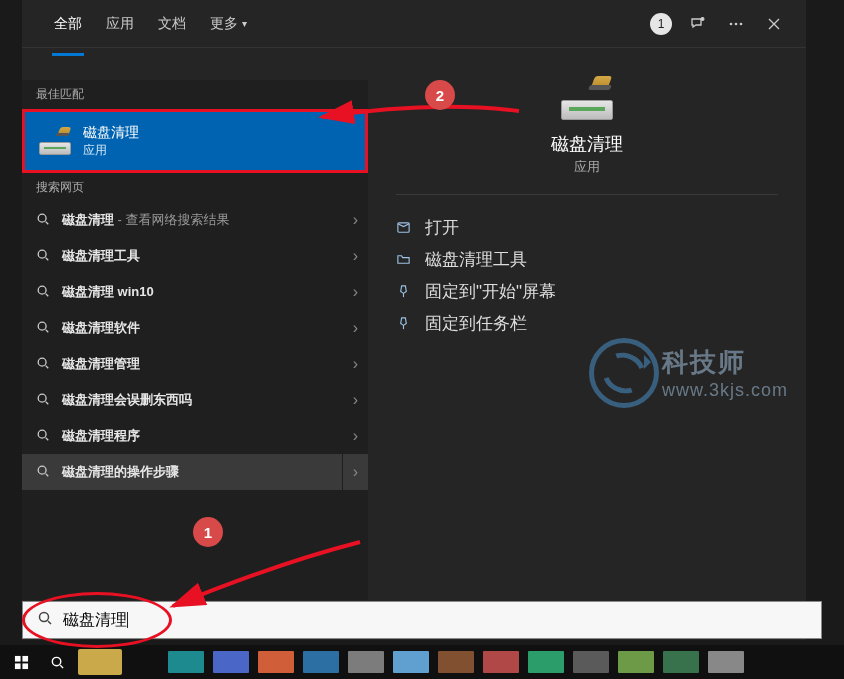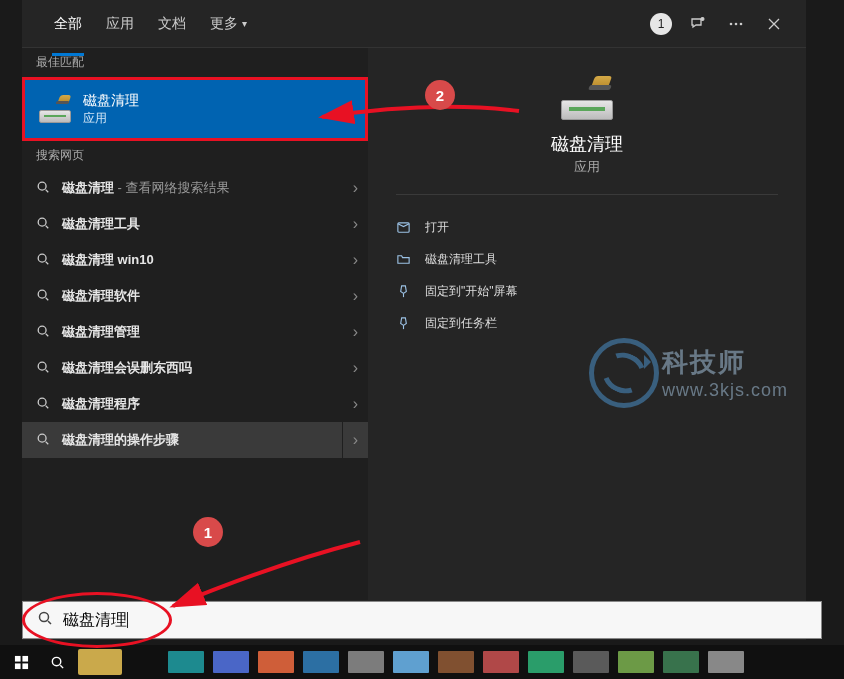--- a/index.html
+++ b/index.html
@@ -14,21 +14,21 @@
 .tab.active::after { content: ''; position: absolute; bottom: 0; left: 10px; right: 10px; height: 3px; background: #0078d4; }
 .tab .chev { margin-left: 4px; font-size: 10px; }
 .header-right { margin-left: auto; display: flex; align-items: center; gap: 14px; }
 .badge-circle { width: 22px; height: 22px; border-radius: 50%; background: #e6e6e6; color: #222; font-size: 12px; display: flex; align-items: center; justify-content: center; }
 .header-icon { color: #ccc; cursor: pointer; width: 24px; height: 24px; display: flex; align-items: center; justify-content: center; }
 .header-icon svg { width: 16px; height: 16px; }
 
 .main-area { display: flex; height: calc(100% - 48px - 40px); }
 
 
-.left-col { width: 346px; background: #1f1f1f; display: flex; flex-direction: column; }
+.left-col { width: 346px; background: #1f1f1f; display: flex; flex-direction: column; margin-top: 32px; }
 .section-header { color: #aaa; font-size: 12px; padding: 6px 14px; }
 .best-match { background: #0063b1; height: 64px; display: flex; align-items: center; padding: 0 14px; gap: 12px; border: 3px solid #e81123; position: relative; }
 .bm-icon { width: 32px; height: 28px; position: relative; }
 .bm-text .title { color: #fff; font-size: 14px; }
 .bm-text .sub { color: #d0e4f5; font-size: 12px; }
 .list-item { display: flex; align-items: center; height: 36px; padding: 0 14px; gap: 12px; color: #e6e6e6; font-size: 13px; cursor: pointer; position: relative; }
 .list-item .dim { color: #999; }
 .list-item.hl { background: #3a3a3a; }
 .list-sep-chev { width: 26px; display: flex; align-items: center; justify-content: center; color: #888; background: #2b2b2b; border-left: 1px solid #1f1f1f; }
 .srch-ico { color: #ccc; }
@@ -36,21 +36,21 @@
 .item-row { display: flex; }
 .item-row .list-item { flex: 1; }
 
 
 .right-col { flex: 1; padding: 10px 10px; }
 .preview-card { padding: 18px 0; display: flex; flex-direction: column; align-items: center; border-bottom: 1px solid #3a3a3a; margin: 0 18px 10px; }
 .preview-icon { width: 52px; height: 44px; margin-bottom: 12px; }
 .preview-title { color: #fff; font-size: 18px; margin-bottom: 2px; }
 .preview-sub { color: #aaa; font-size: 13px; }
 .action-list { padding: 6px 18px; }
-.action-item { display: flex; align-items: center; gap: 14px; color: #ddd; font-size: 12px; height: 32px; cursor: pointer; }
+.action-item { display: flex; align-items: center; gap: 14px; color: #ddd; font-size: 17px; height: 32px; cursor: pointer; }
 .action-item svg { width: 15px; height: 15px; stroke: #9cc2e5; fill: none; stroke-width: 1.2; }
 
 
 .search-bar { position: absolute; bottom: 40px; left: 22px; right: 22px; height: 38px; background: #f7f7f7; display: flex; align-items: center; padding: 0 14px; gap: 10px; border: 1px solid #888; }
 .search-bar .sico { color: #444; }
 .search-bar .sico svg { width: 16px; height: 16px; }
 .cursor-bar { display:inline-block; width:1px; height:16px; background:#222; vertical-align:middle; animation: blink 1s infinite; }
 @keyframes blink { 50% { opacity: 0; } }
 
 

